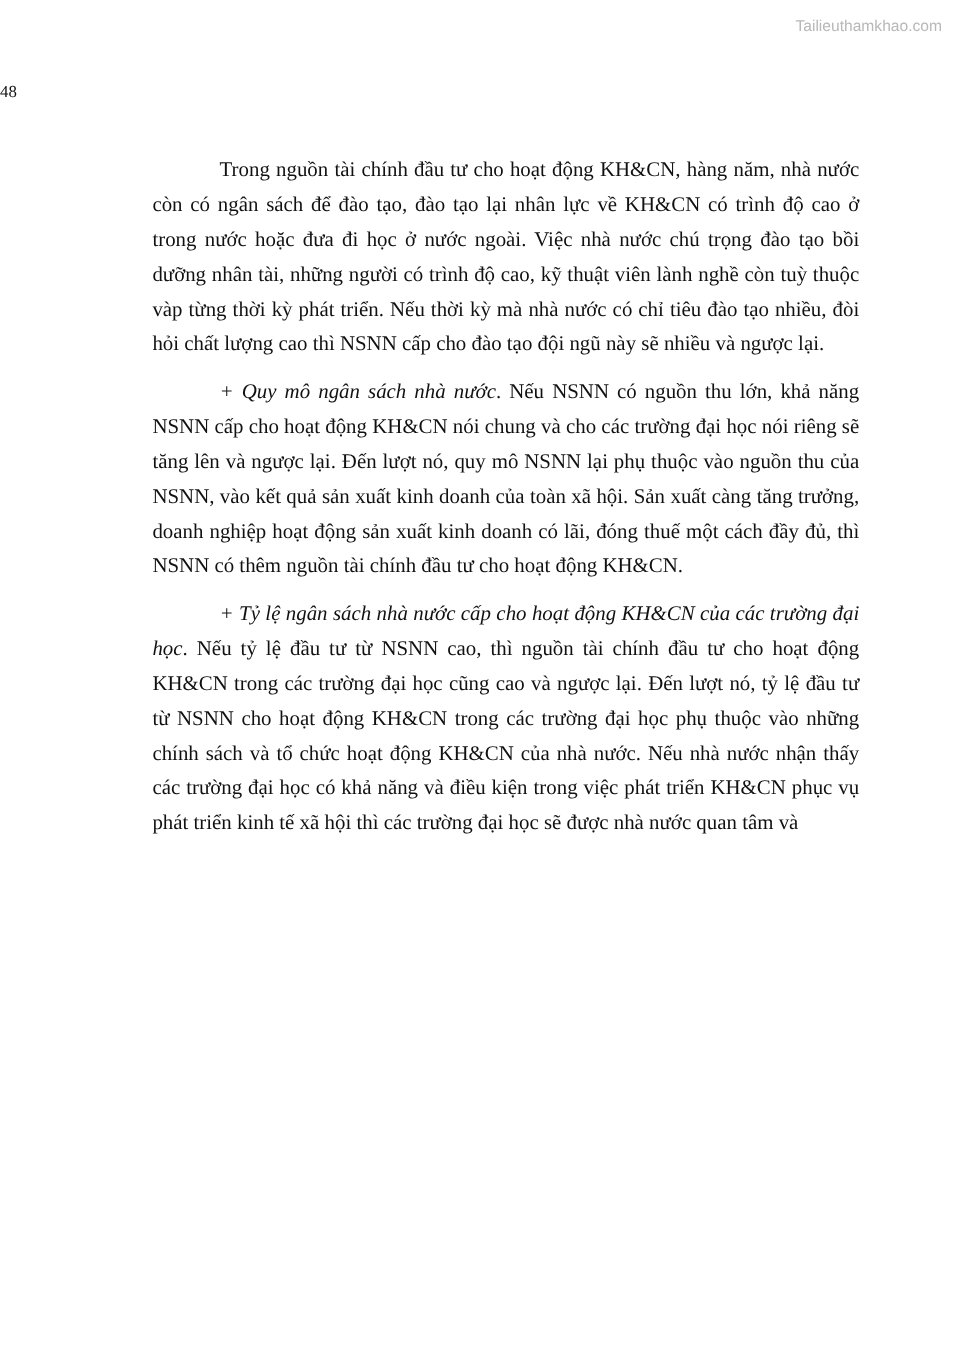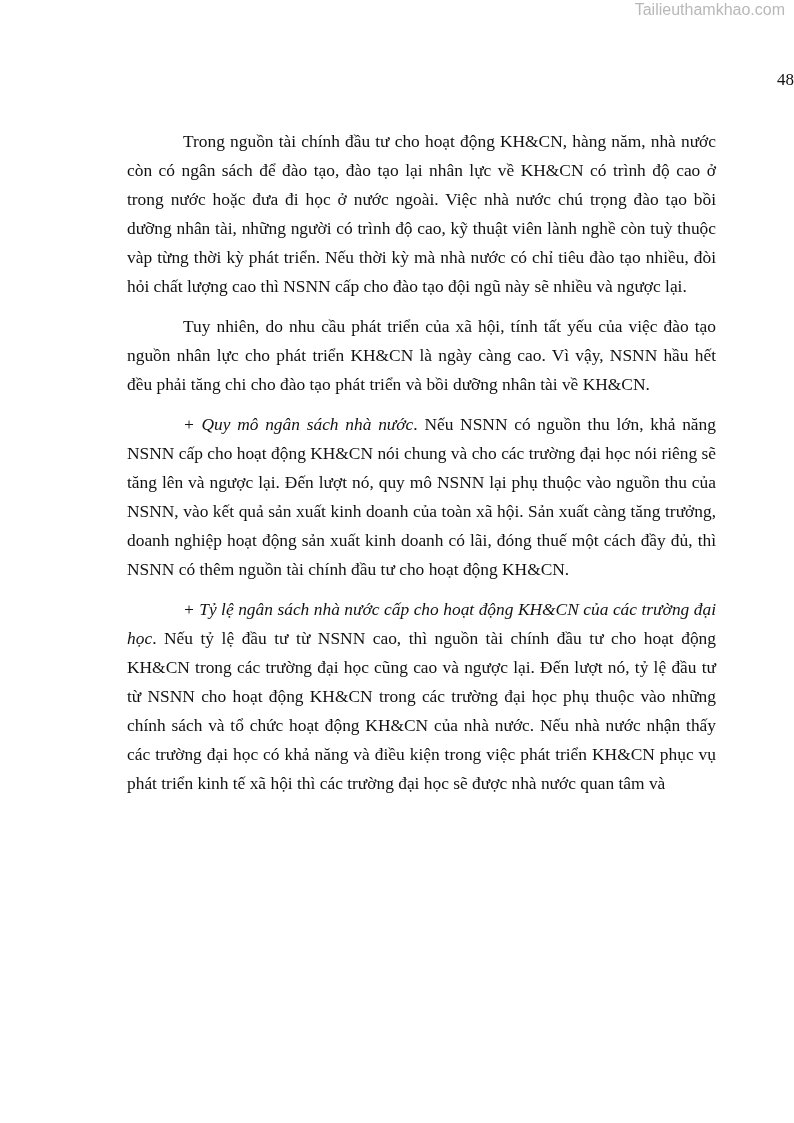--- a/index.html
+++ b/index.html
@@ -10,34 +10,34 @@
   body {
     width: 794px;
     height: 1123px;
     position: relative;
     overflow: hidden;
     font-family: "Liberation Serif", "DejaVu Serif", serif;
     color: #111111;
   }
   .watermark {
     position: absolute;
-    top: 1px;
+    top: 14px;
     right: 9px;
     font-family: "Liberation Sans", "DejaVu Sans", sans-serif;
-    font-size: 16px;
+    font-size: 13px;
     color: #b8b8b8;
     letter-spacing: 0px;
   }
   .page-number {
     position: absolute;
     top: 70px;
     left: 0;
     width: 100%;
-    text-align: right;
-    font-size: 17px;
+    text-align: left;
+    font-size: 14px;
   }
   .content {
     position: absolute;
     top: 127px;
     left: 127px;
     width: 589px;
     font-size: 17.4px;
     line-height: 29px;
     text-align: justify;
   }
@@ -55,21 +55,18 @@
 
 <div class="watermark">Tailieuthamkhao.com</div>
 
 <div class="page-number">48</div>
 
 <div class="content">
   <p>
     <span>Trong nguồn tài chính đầu tư cho hoạt động KH&amp;CN, hàng năm, nhà nước còn có ngân sách để đào tạo, đào tạo lại nhân lực về KH&amp;CN có trình độ cao ở trong nước hoặc đưa đi học ở nước ngoài. Việc nhà nước chú trọng đào tạo bồi dưỡng nhân tài, những người có trình độ cao, kỹ thuật viên lành nghề còn tuỳ thuộc vàp từng thời kỳ phát triển. Nếu thời kỳ mà nhà nước có chỉ tiêu đào tạo nhiều, đòi hỏi chất lượng cao thì NSNN cấp cho đào tạo đội ngũ này sẽ nhiều và ngược lại.</span>
   </p>
   <p>
-    <span>Tuy nhiên, do nhu cầu phát triển của xã hội, tính tất yếu của việc đào tạo nguồn nhân lực cho phát triển KH&amp;CN là ngày càng cao. Vì vậy, NSNN hầu hết đều phải tăng chi cho đào tạo phát triển và bồi dưỡng nhân tài về KH&amp;CN.</span>
-  </p>
-  <p>
     <span class="italic">+ Quy mô ngân sách nhà nước</span><span>. Nếu NSNN có nguồn thu lớn, khả năng NSNN cấp cho hoạt động KH&amp;CN nói chung và cho các trường đại học nói riêng sẽ tăng lên và ngược lại. Đến lượt nó, quy mô NSNN lại phụ thuộc vào nguồn thu của NSNN, vào kết quả sản xuất kinh doanh của toàn xã hội. Sản xuất càng tăng trưởng, doanh nghiệp hoạt động sản xuất kinh doanh có lãi, đóng thuế một cách đầy đủ, thì NSNN có thêm nguồn tài chính đầu tư cho hoạt động KH&amp;CN.</span>
   </p>
   <p>
     <span class="italic">+ Tỷ lệ ngân sách nhà nước cấp cho hoạt động KH&amp;CN của các trường đại học</span><span>. Nếu tỷ lệ đầu tư từ NSNN cao, thì nguồn tài chính đầu tư cho hoạt động KH&amp;CN trong các trường đại học cũng cao và ngược lại. Đến lượt nó, tỷ lệ đầu tư từ NSNN cho hoạt động KH&amp;CN trong các trường đại học phụ thuộc vào những chính sách và tổ chức hoạt động KH&amp;CN của nhà nước. Nếu nhà nước nhận thấy các trường đại học có khả năng và điều kiện trong việc phát triển KH&amp;CN phục vụ phát triển kinh tế xã hội thì các trường đại học sẽ được nhà nước quan tâm và</span>
   </p>
 </div>
 
 </body></html>

